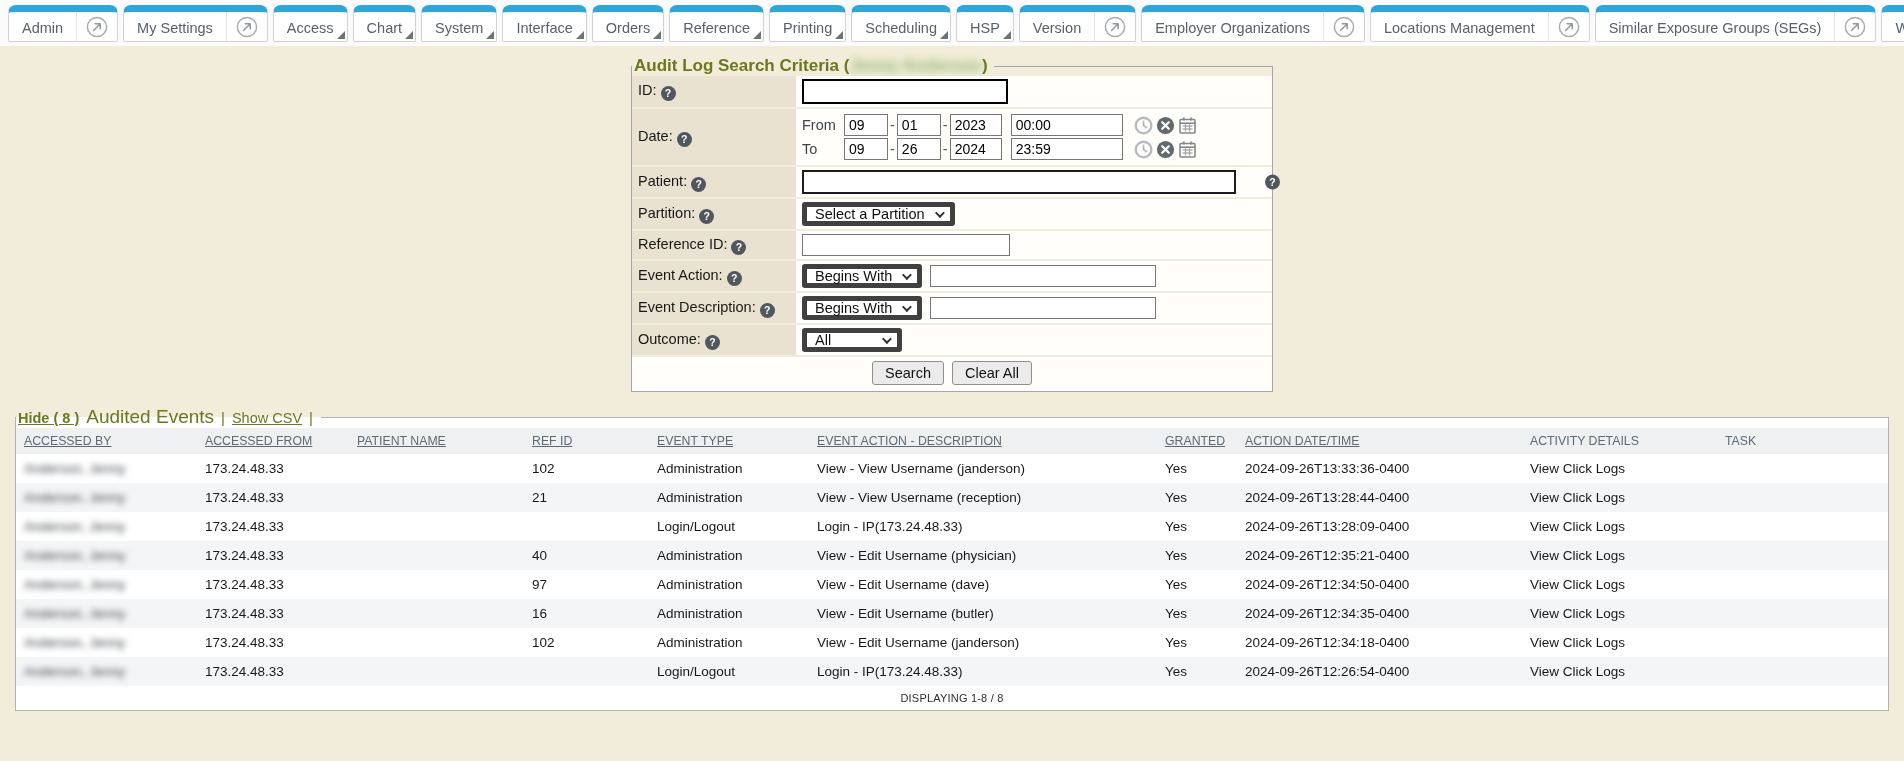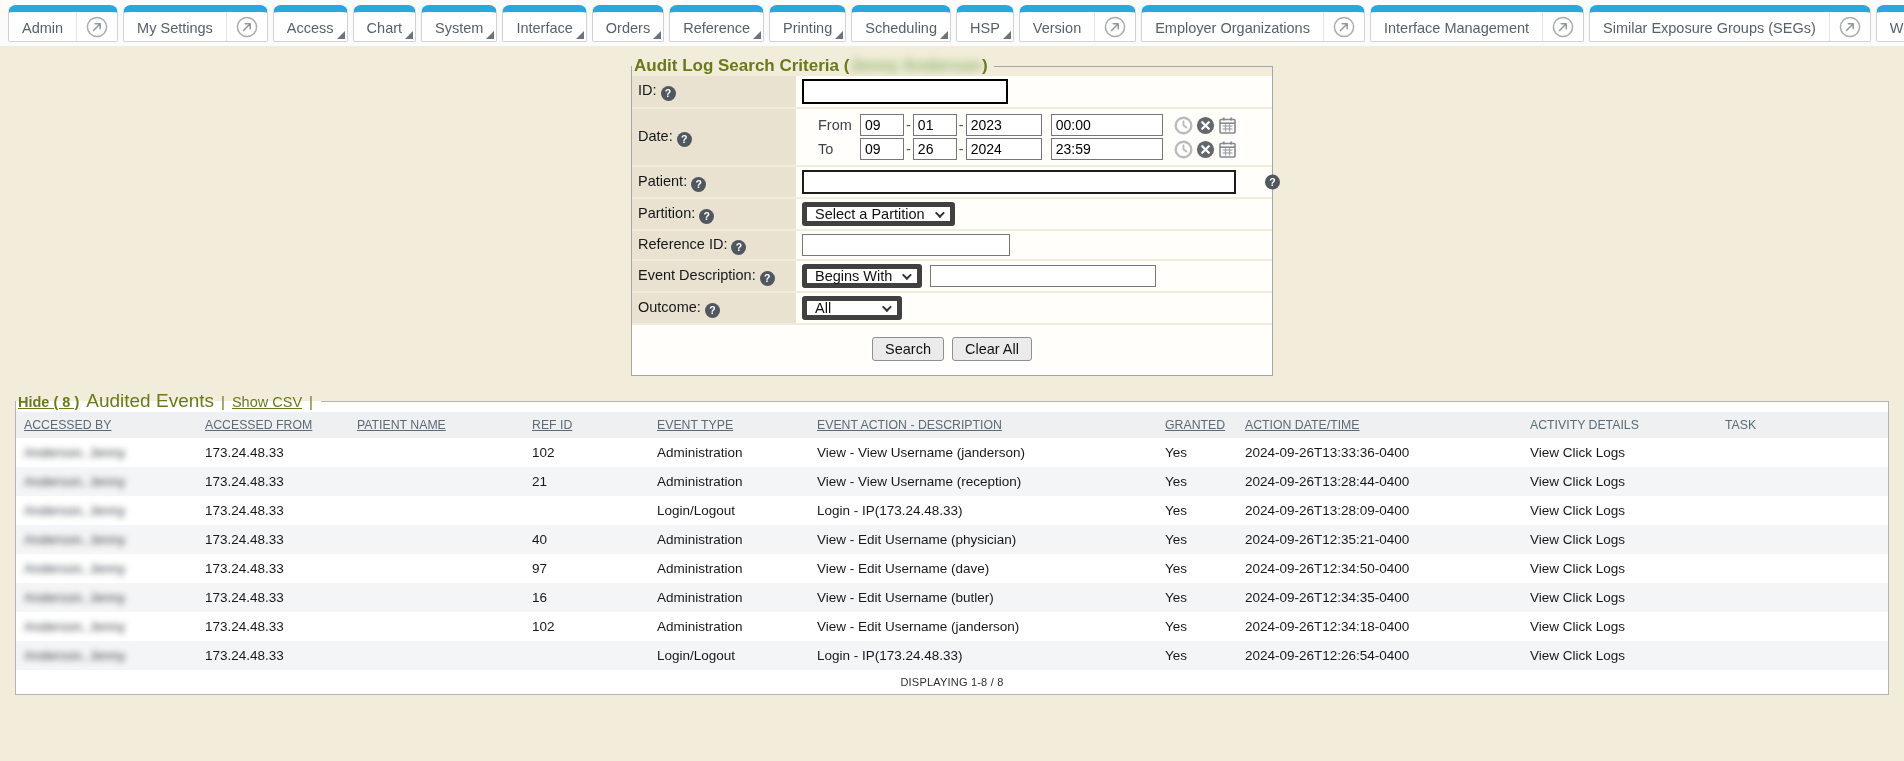--- a/index.html
+++ b/index.html
@@ -22,38 +22,38 @@
   table.form { width:100%; border-collapse:collapse; }
   table.form td { vertical-align:middle; }
   td.flabel { background:#e9e2d0; width:164px; padding:4px 6px; font-size:14.5px; color:#15181b;
               border-bottom:2px solid #f2edda; white-space:nowrap; }
   td.fctrl { background:#fffefb; padding:3px 6px; border-bottom:2px solid #f2edda; position:relative; }
   .help { display:inline-block; width:15px; height:15px; background:#50575e; color:#fff; border-radius:50%;
           font-size:10.5px; font-weight:bold; text-align:center; line-height:15px; vertical-align:-2px; margin-left:4px; }
   input.txt { border:1px solid #767676; height:22px; font-size:14px; padding:1px 4px; font-family:inherit; background:#fff; }
   input.focused { border:2px solid #000; height:25px; width:206px; }
   input.patient { border:2px solid #1c1c1c; height:24px; width:calc(100% - 30px); }
-  .dateline { display:flex; align-items:center; gap:3px; color:#3e444a; font-size:14.5px; margin:2px 16px; }
+  .dateline { display:flex; align-items:center; gap:3px; color:#3e444a; font-size:14.5px; margin:2px 0; }
   .dateline .dlbl { margin-right:3px; min-width:36px; }
   .dateline .dlbl.to { min-width:36px; }
   .dsep { color:#555; margin:0 -1px; }
-  .w2 { width:44px; } .w4 { width:76px; } .wt { width:112px; margin-left:6px; }
+  .w2 { width:44px; } .w4 { width:52px; } .wt { width:112px; margin-left:6px; }
   .dicons { display:flex; align-items:center; gap:3px; margin-left:8px; }
   .patient-help { position:absolute; right:-8px; top:50%; transform:translateY(-50%); }
   .sel { display:inline-flex; align-items:center; justify-content:space-between; border:5px solid #404040;
          border-radius:3px; background:#fff; padding:2px 8px; font-size:14.5px; color:#111; height:24px; position:relative; }
   .sel .chev { width:7px; height:7px; border-right:2px solid #333; border-bottom:2px solid #333;
                transform:rotate(45deg) translateY(-2px); margin-left:10px; flex:none; }
   .etypes { display:inline-flex; align-items:center; border:2px solid #8a8a8a; background:#fff;
             padding:2px 4px 2px 6px; font-size:14.5px; color:#222; }
   .etypes .dots { margin-left:8px; background:#e3e3e3; border:1px solid #8b8b8b; color:#777;
                   font-size:11px; line-height:11px; padding:4px 4px; cursor:pointer; }
   td.btnrow { background:#fffefb; text-align:center; padding:4px 0 6px; }
   button.btn { font-family:inherit; font-size:14.5px; color:#111; background:#ebebeb; border:1px solid #8f8f8f;
-               border-radius:3px; padding:3px 12px; margin:8px 4px; cursor:pointer; }
+               border-radius:3px; padding:3px 12px; margin:0 4px; cursor:pointer; }
 
   
   fieldset.results { margin:14px 15px 0; border:1px solid #b3b3b3; padding:0; background:#fff; }
   fieldset.results legend { background:transparent; padding:0 8px 0 2px; }
   .leg-line { display:flex; align-items:baseline; gap:7px; }
   .hide-link { font-size:14.5px; font-weight:bold; color:#69791d; text-decoration:underline; cursor:pointer; }
   .ev-title { font-size:19px; font-weight:normal; color:#69791d; }
   .leg-pipe { color:#69791d; font-size:15px; }
   .csv-link { font-size:14.5px; color:#69791d; text-decoration:underline; cursor:pointer; }
   table.events { width:100%; border-collapse:collapse; font-size:13.5px; }
@@ -174,21 +174,21 @@
       <div class="tab">
         <span class="lbl">Employer Organizations</span>
         <span class="ico">
           <svg width="22" height="22" viewBox="0 0 22 22">
             <circle cx="11" cy="11" r="9.6" fill="none" stroke="#ababab" stroke-width="1.5"></circle>
             <path d="M7.5 14.5 L14 8 M9.2 7.8 L14.2 7.8 L14.2 12.8" fill="none" stroke="#8f989f" stroke-width="1.5" stroke-linecap="round" stroke-linejoin="round"></path>
           </svg>
         </span>
       </div>
       <div class="tab">
-        <span class="lbl">Interface Management</span>
+        <span class="lbl">Locations Management</span>
         <span class="ico">
           <svg width="22" height="22" viewBox="0 0 22 22">
             <circle cx="11" cy="11" r="9.6" fill="none" stroke="#ababab" stroke-width="1.5"></circle>
             <path d="M7.5 14.5 L14 8 M9.2 7.8 L14.2 7.8 L14.2 12.8" fill="none" stroke="#8f989f" stroke-width="1.5" stroke-linecap="round" stroke-linejoin="round"></path>
           </svg>
         </span>
       </div>
       <div class="tab">
         <span class="lbl">Similar Exposure Groups (SEGs)</span>
         <span class="ico">
@@ -287,20 +287,27 @@
     <tr>
       <td class="flabel"><span>Partition:</span><span class="help">?</span></td>
       <td class="fctrl"><span class="sel">
                 <span>Select a Partition</span>
                 <span class="chev"></span>
               </span></td>
     </tr>
     <tr>
       <td class="flabel"><span>Reference ID:</span><span class="help">?</span></td>
       <td class="fctrl"><input class="txt" style="width: 208px;" type="text" value=""></td>
+    </tr>
+    <tr>
+      <td class="flabel"><span>Event Action:</span><span class="help">?</span></td>
+      <td class="fctrl"><span class="sel" style="margin-right:8px;">
+                <span>Begins With</span>
+                <span class="chev"></span>
+              </span><input class="txt" style="width: 226px;" type="text" value=""></td>
     </tr>
     <tr>
       <td class="flabel"><span>Event Description:</span><span class="help">?</span></td>
       <td class="fctrl"><span class="sel" style="margin-right:8px;">
                 <span>Begins With</span>
                 <span class="chev"></span>
               </span><input class="txt" style="width: 226px;" type="text" value=""></td>
     </tr>
     <tr>
       <td class="flabel"><span>Outcome:</span><span class="help">?</span></td>

